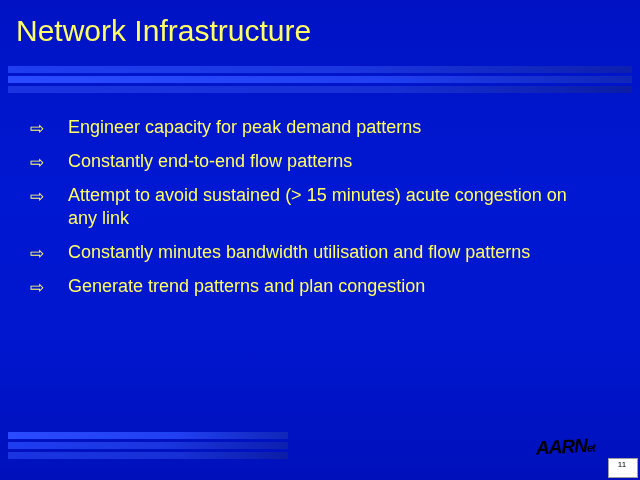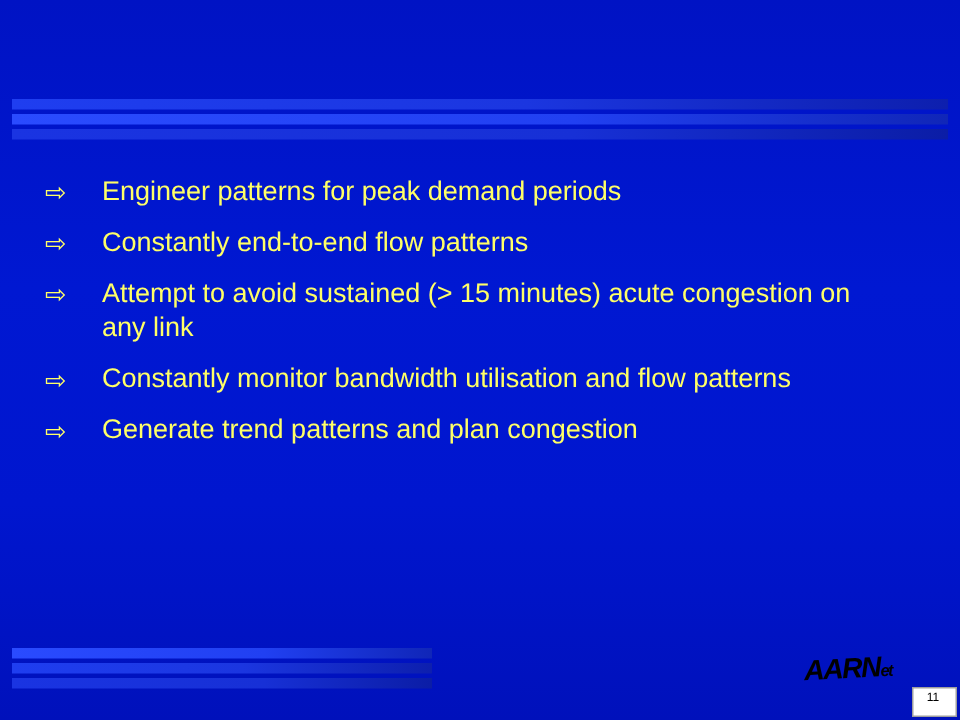--- a/index.html
+++ b/index.html
@@ -107,47 +107,48 @@
     text-align: center;
     padding: 1px 2px 0 0;
     box-sizing: border-box;
   }
 </style>
 </head>
 <body>
 
 <div class="slide">
 
+  <div class="slide-title">Network Infrastructure</div>
 
   <div class="bar-group-top">
     <div class="bar b1"></div>
     <div class="bar b2"></div>
     <div class="bar b3"></div>
   </div>
 
   <div class="bullets">
 
     <div class="bullet">
       <span class="bullet-marker">⇨</span>
-      <span class="bullet-text">Engineer patterns for peak demand periods</span>
+      <span class="bullet-text">Engineer capacity for peak demand patterns</span>
     </div>
 
     <div class="bullet">
       <span class="bullet-marker">⇨</span>
       <span class="bullet-text">Constantly end-to-end flow patterns</span>
     </div>
 
     <div class="bullet">
       <span class="bullet-marker">⇨</span>
       <span class="bullet-text">Attempt to avoid sustained (&gt; 15 minutes) acute congestion on any link</span>
     </div>
 
     <div class="bullet">
       <span class="bullet-marker">⇨</span>
-      <span class="bullet-text">Constantly monitor bandwidth utilisation and flow patterns</span>
+      <span class="bullet-text">Constantly minutes bandwidth utilisation and flow patterns</span>
     </div>
 
     <div class="bullet">
       <span class="bullet-marker">⇨</span>
       <span class="bullet-text">Generate trend patterns and plan congestion</span>
     </div>
 
   </div>
 
   <div class="bar-group-bottom">

